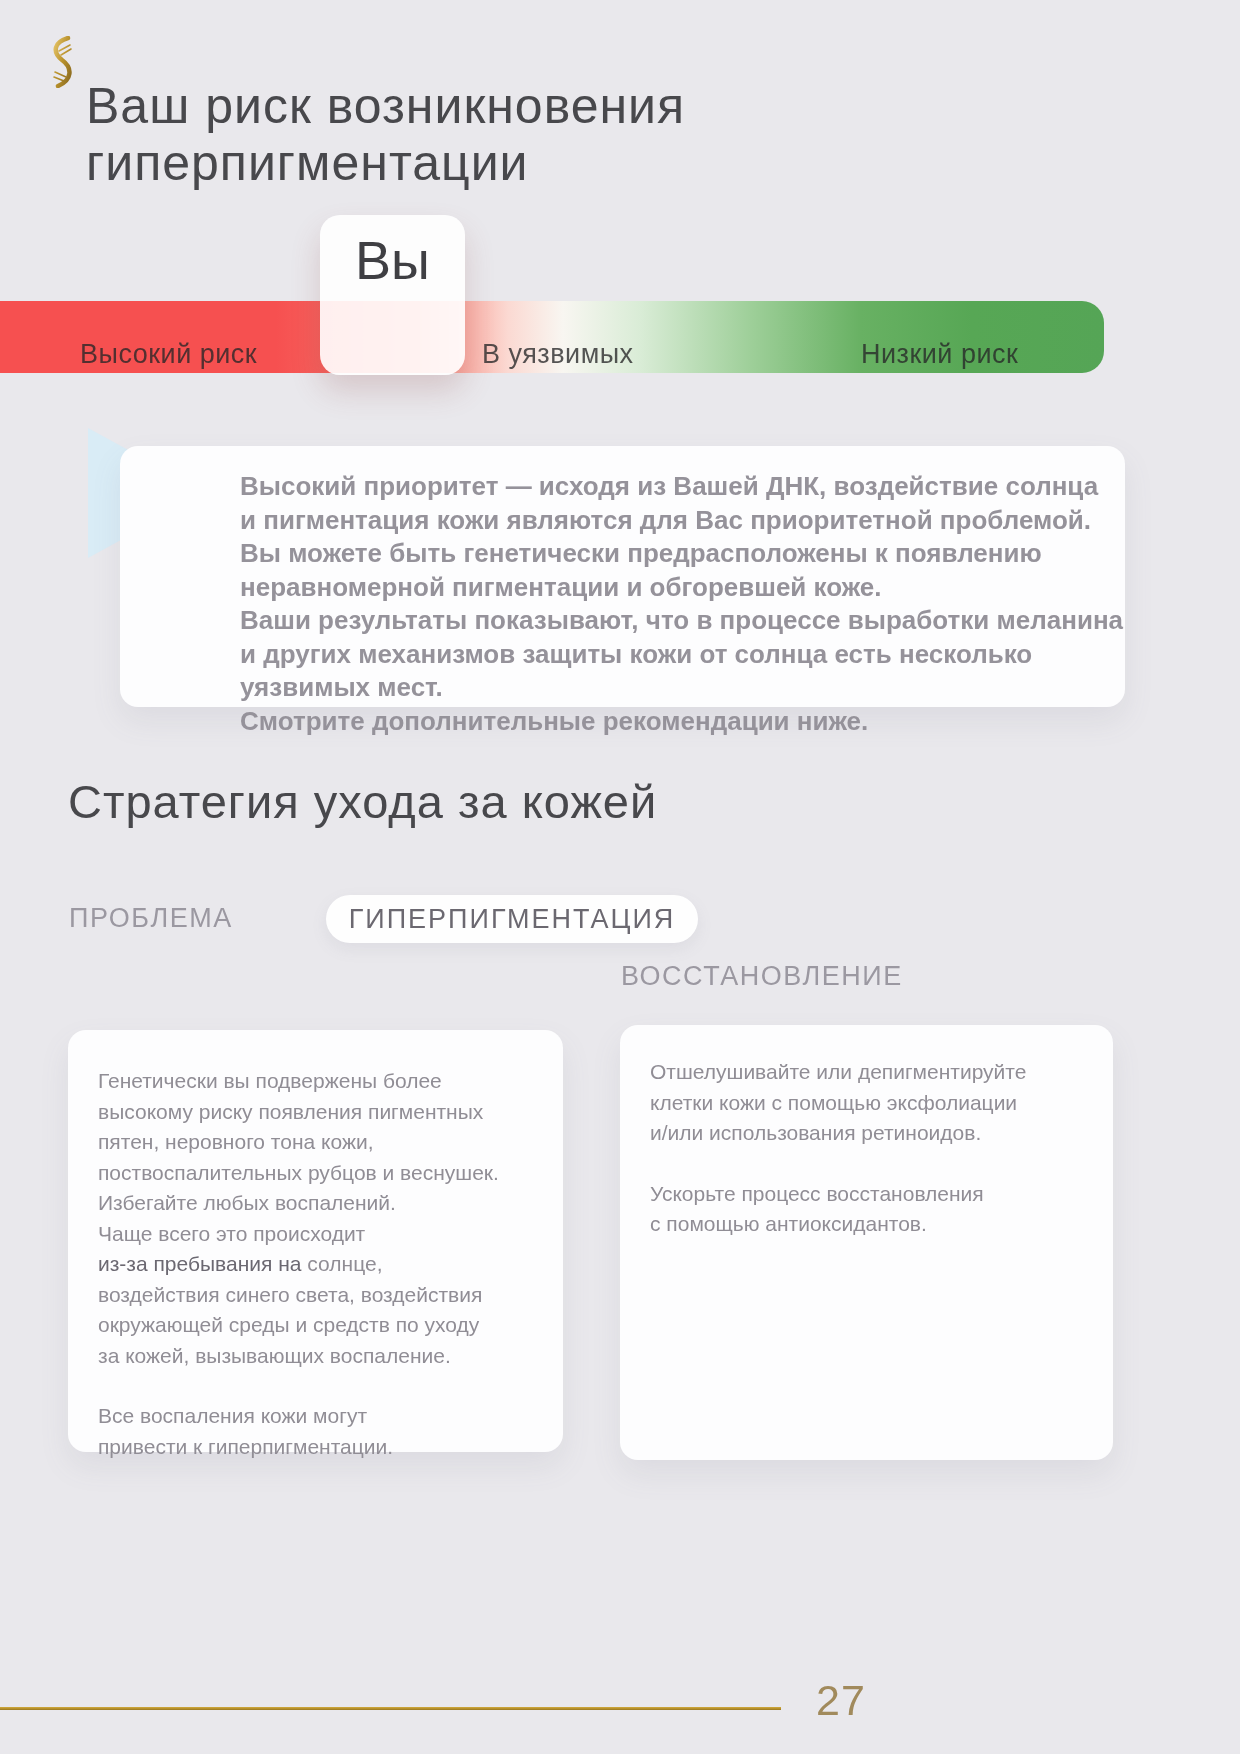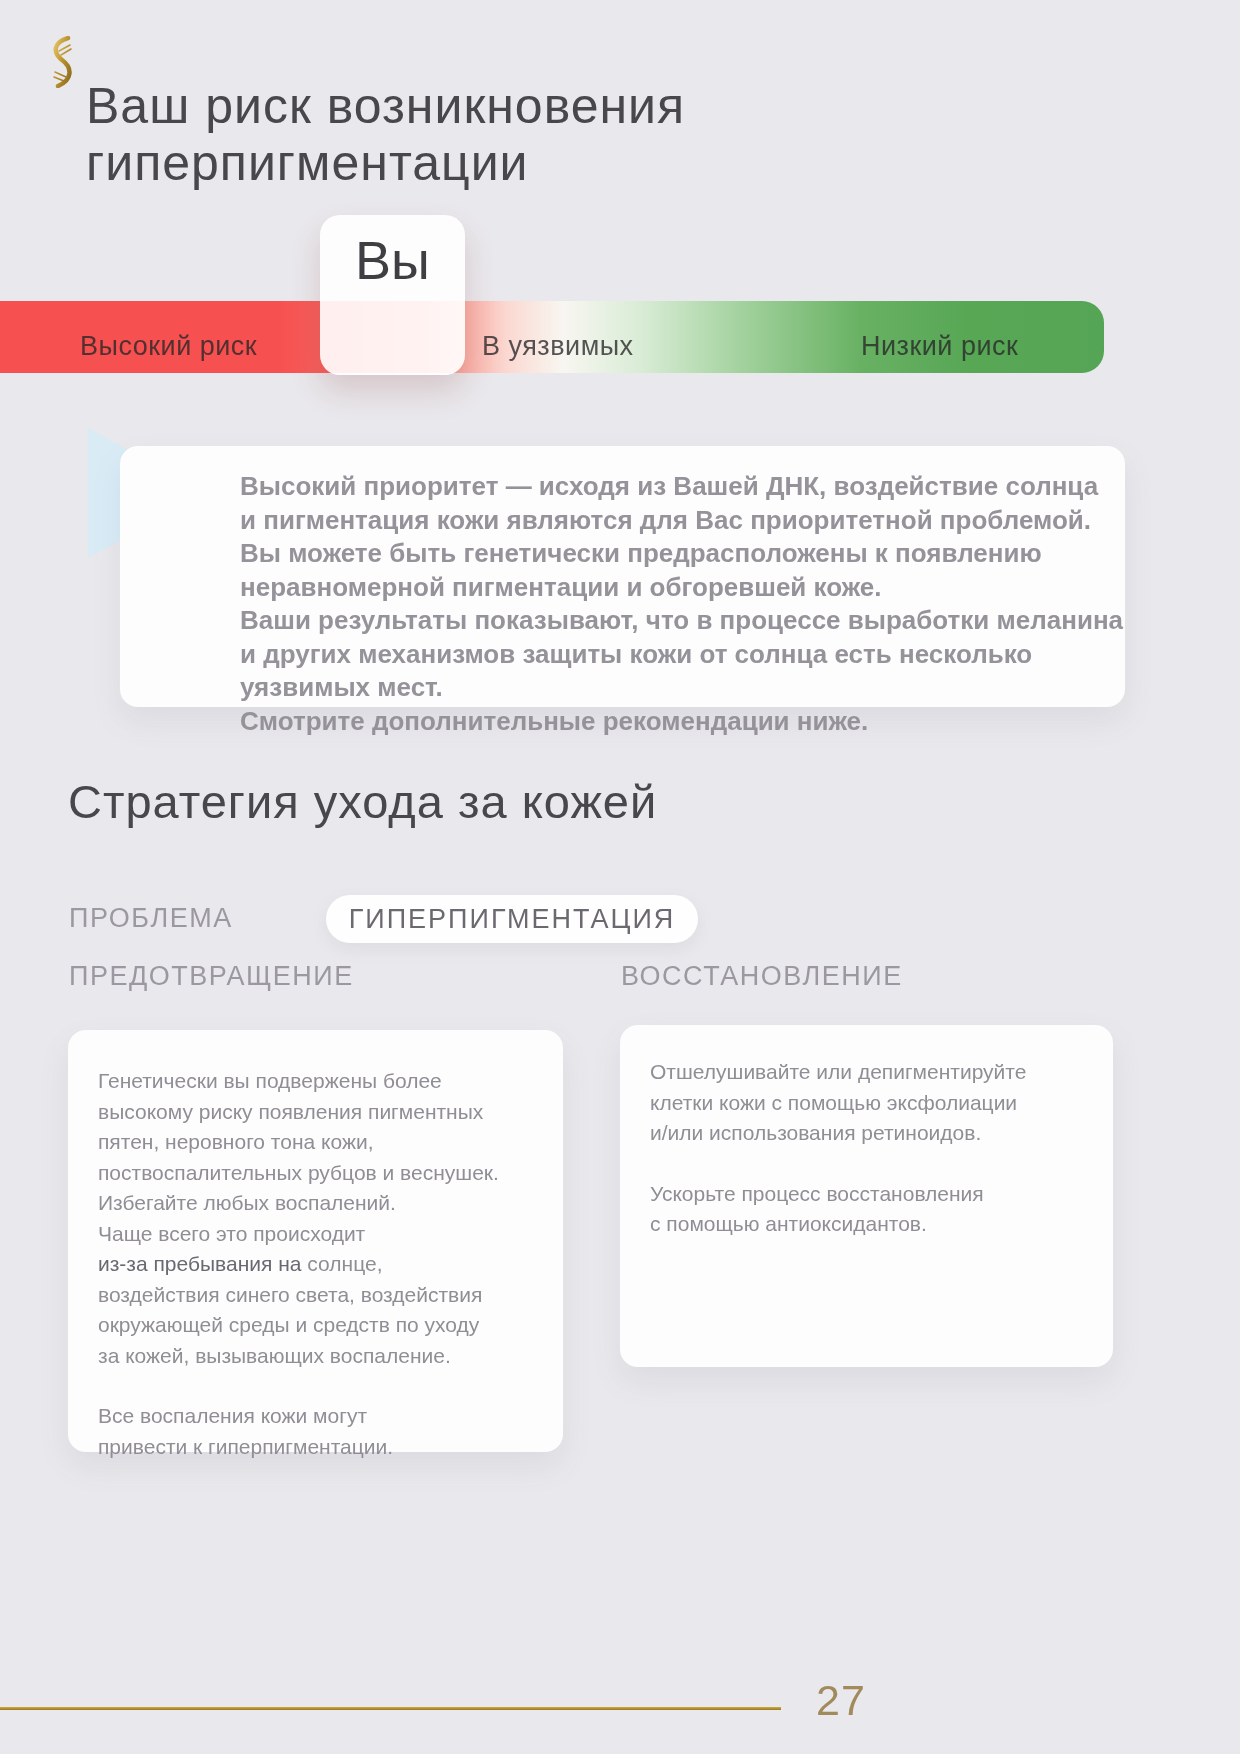--- a/index.html
+++ b/index.html
@@ -19,21 +19,21 @@
   
   .risk-bar{
     position:absolute;left:0;top:301px;width:1104px;height:72px;
     border-radius:0 22px 22px 0;
     background:linear-gradient(90deg,
       #f65050 0%, #f65050 25%, #f87f74 38%, #fbd9d2 46%,
       #f8f6f1 51%, #d9ecd6 58%, #9ecf99 68%, #68b163 78%,
       #57a755 88%, #55a556 100%);
   }
   .risk-bar .lbl{
-    position:absolute;top:2px;height:87px;display:flex;align-items:center;
+    position:absolute;top:10px;height:87px;display:flex;align-items:center;
     font-size:27px;font-weight:300;letter-spacing:0.5px;color:rgba(38,38,40,0.78);
   }
   .lbl-high{left:80px;}
   .lbl-mid{left:482px;}
   .lbl-low{left:861px;}
   
   .you-card{
     position:absolute;left:320px;top:215px;width:145px;height:160px;
     background:rgba(255,255,255,0.9);border-radius:20px;
     box-shadow:0 16px 30px rgba(140,70,70,0.20);
@@ -82,21 +82,21 @@
   }
   .col-label.prevention{left:69px;}
   .col-label.recovery{left:621px;}
   
   .strategy-card{
     position:absolute;background:#fdfdfe;border-radius:18px;
     box-shadow:0 14px 30px rgba(110,110,130,0.10);
     box-sizing:border-box;
   }
   .card-prevention{left:68px;top:1030px;width:495px;height:422px;padding:36px 24px 0 30px;}
-  .card-recovery{left:620px;top:1025px;width:493px;height:342px;padding:32px 24px 0 30px;}
+  .card-recovery{left:620px;top:1025px;width:493px;height:435px;padding:32px 24px 0 30px;}
   .strategy-card p{
     margin:0;font-size:21px;line-height:30.5px;color:#908d95;white-space:pre-line;
   }
   .strategy-card p + p{margin-top:30px;}
   .emph{color:#6b6871;font-weight:500;}
   
   .footer-line{
     position:absolute;left:0;top:1707px;width:781px;height:3px;
     background:linear-gradient(180deg,#d2ab3c 0%,#9b771f 100%);
   }
@@ -146,21 +146,20 @@
 Смотрите дополнительные рекомендации ниже.</div>
   </div>
 
   <div class="strategy-heading">Стратегия ухода за кожей</div>
 
   <div class="problem-label">ПРОБЛЕМА</div>
   <div class="problem-chip">
     <span>ГИПЕРПИГМЕНТАЦИЯ</span>
   </div>
 
-  <div class="col-label prevention">ПРЕДОТВРАЩЕНИЕ</div>
   <div class="col-label recovery">ВОССТАНОВЛЕНИЕ</div>
 
   <div class="strategy-card card-prevention">
     <p><span>Генетически вы подвержены более
 высокому риску появления пигментных
 пятен, неровного тона кожи,
 поствоспалительных рубцов и веснушек.
 Избегайте любых воспалений.
 Чаще всего это происходит
 </span><span class="emph">из-за пребывания на</span><span> солнце,

